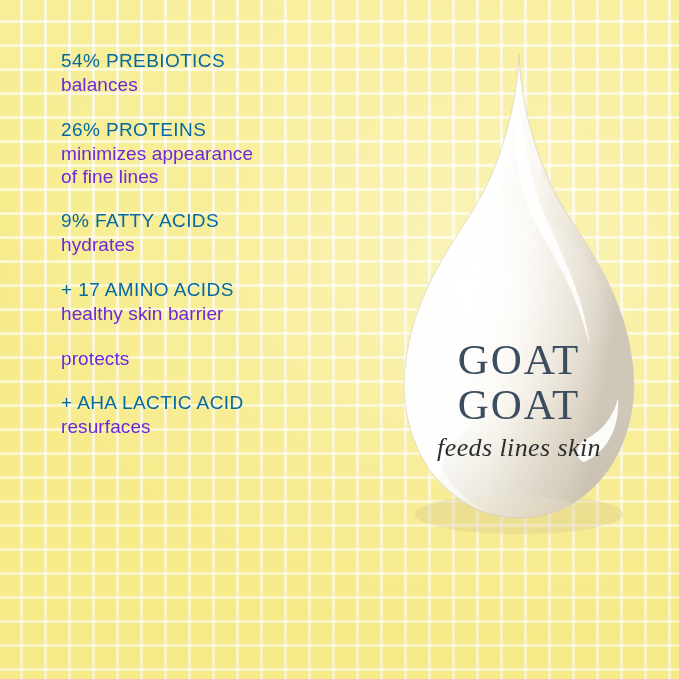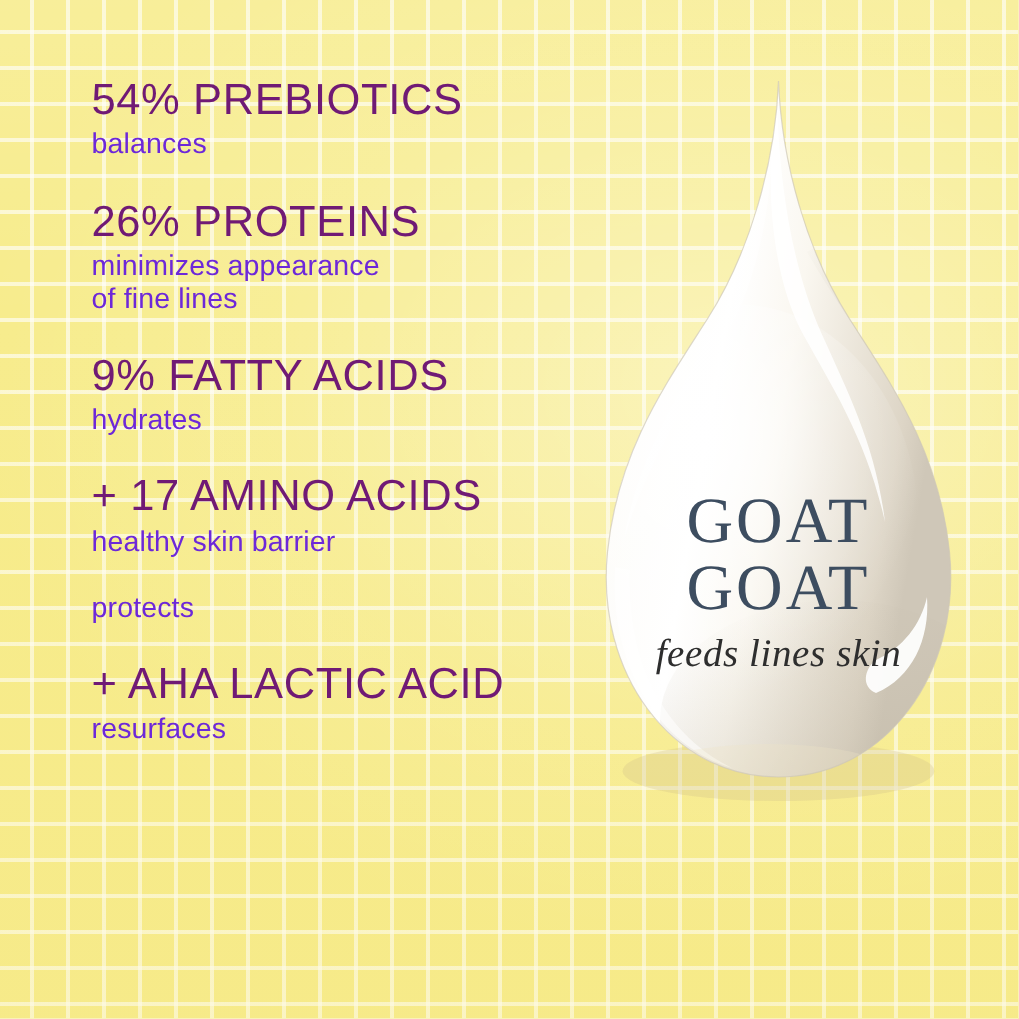--- a/index.html
+++ b/index.html
@@ -57,24 +57,24 @@
     position: absolute;
     left: 61px;
     top: 50px;
     width: 320px;
   }
   .item { margin-bottom: 22px; }
   .item:last-child { margin-bottom: 18px; }
 
   .headline {
     font-family: "Liberation Sans", sans-serif;
-    font-size: 29px;
+    font-size: 19px;
     font-weight: 400;
     letter-spacing: 0.4px;
-    color: #701a75;
+    color: #0369a1;
     line-height: 1.18;
     white-space: pre-line;
     margin: 0 0 2px 0;
   }
   .subline {
     font-family: "Liberation Sans", sans-serif;
     font-size: 19px;
     font-weight: 400;
     letter-spacing: 0.1px;
     color: #6d28d9;
@@ -89,21 +89,21 @@
     left: 388px;
     top: 48px;
     width: 262px;
     height: 500px;
   }
   #drop-svg { display: block; width: 262px; height: 500px; }
 
   #drop-text {
     position: absolute;
     left: 0;
-    top: 0;
+    top: 12px;
     width: 262px;
     height: 500px;
     pointer-events: none;
     text-align: center;
   }
   .brand-line {
     position: absolute;
     width: 100%;
     font-family: "Liberation Serif", serif;
     font-weight: 400;

